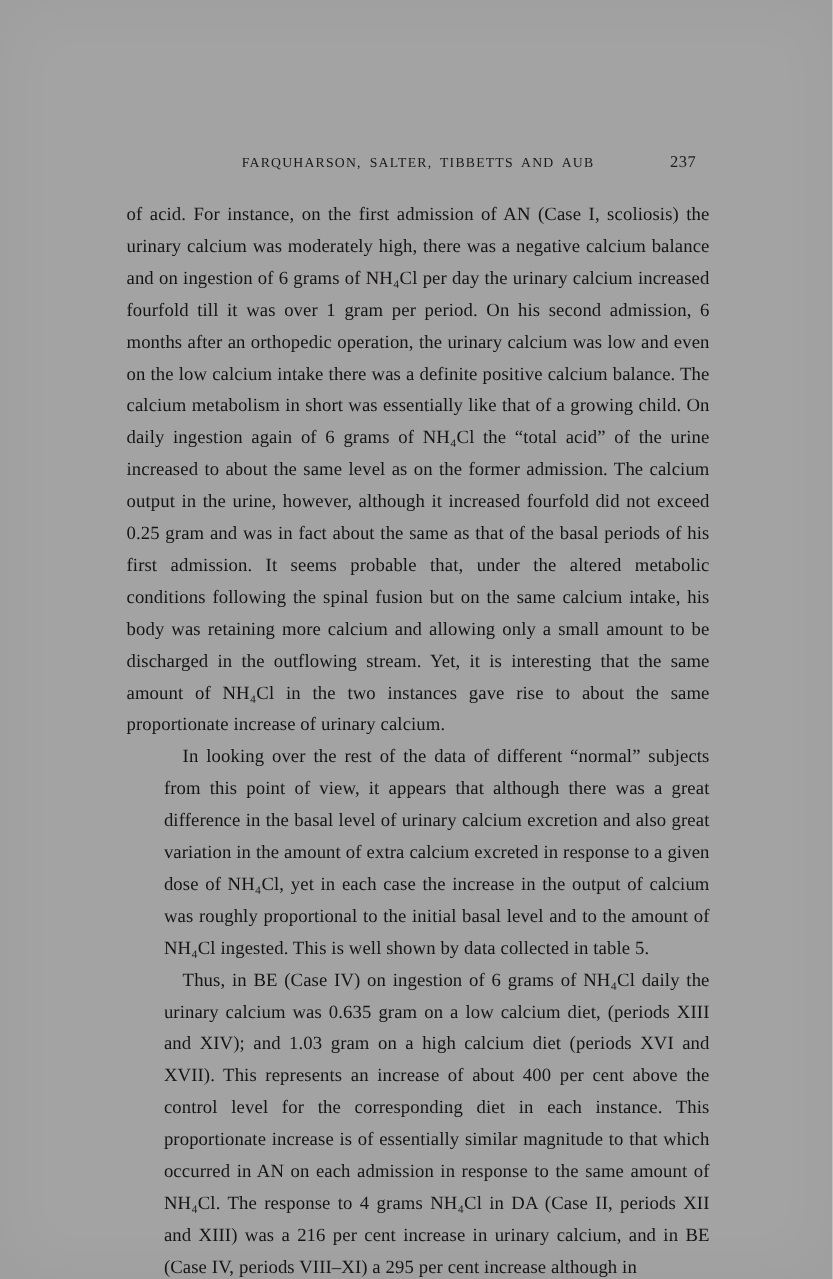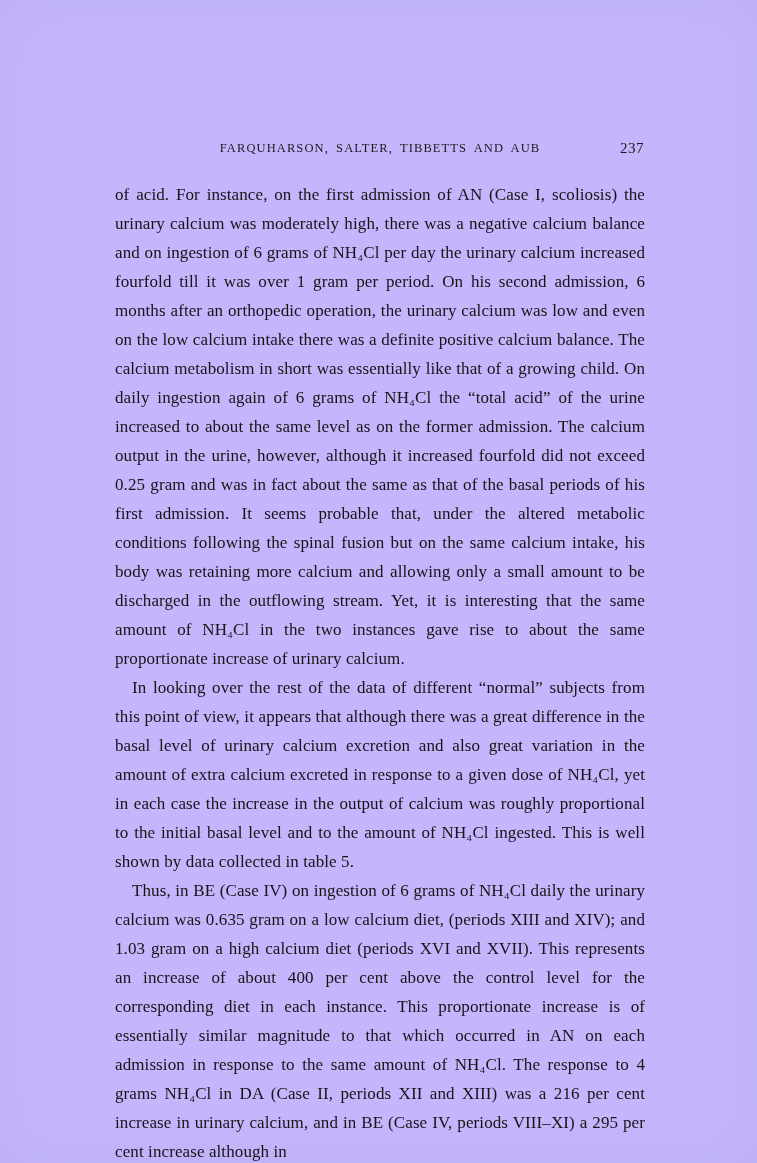--- a/index.html
+++ b/index.html
@@ -5,21 +5,21 @@
   html, body {
     margin: 0;
     padding: 0;
     background: #e9e7e2;
   }
   .page {
     position: relative;
     width: 757px;
     height: 1163px;
     margin: 0 auto;
-    background: #c4b5fd;
+    background: #a3a3a3;
     box-shadow: inset 0 0 60px rgba(0,0,0,0.04);
     color: #161514;
     font-family: "Liberation Serif", "DejaVu Serif", serif;
     box-sizing: border-box;
     padding: 141px 112px 0 115px;
     overflow: hidden;
   }
   .page-header {
     position: relative;
     height: 18px;
@@ -28,35 +28,36 @@
   .running-title {
     display: block;
     text-align: center;
     font-size: 12.5px;
     letter-spacing: 1.1px;
     word-spacing: 3px;
     color: #1b1a18;
   }
   .page-number {
     position: absolute;
-    right: 1px;
+    right: 12px;
     top: -1px;
     font-size: 15px;
     letter-spacing: 0.5px;
     color: #1b1a18;
   }
   .page-body p {
     margin: 0;
     font-size: 17px;
     line-height: 29px;
     text-align: justify;
     letter-spacing: 0.1px;
   }
   .page-body p.indent {
     text-indent: 17px;
+    margin-left: 34px;
   }
 </style>
 </head>
 <body>
 
 <div class="page">
   <div class="page-header">
     <span class="running-title">FARQUHARSON, SALTER, TIBBETTS AND AUB</span>
     <span class="page-number">237</span>
   </div>

